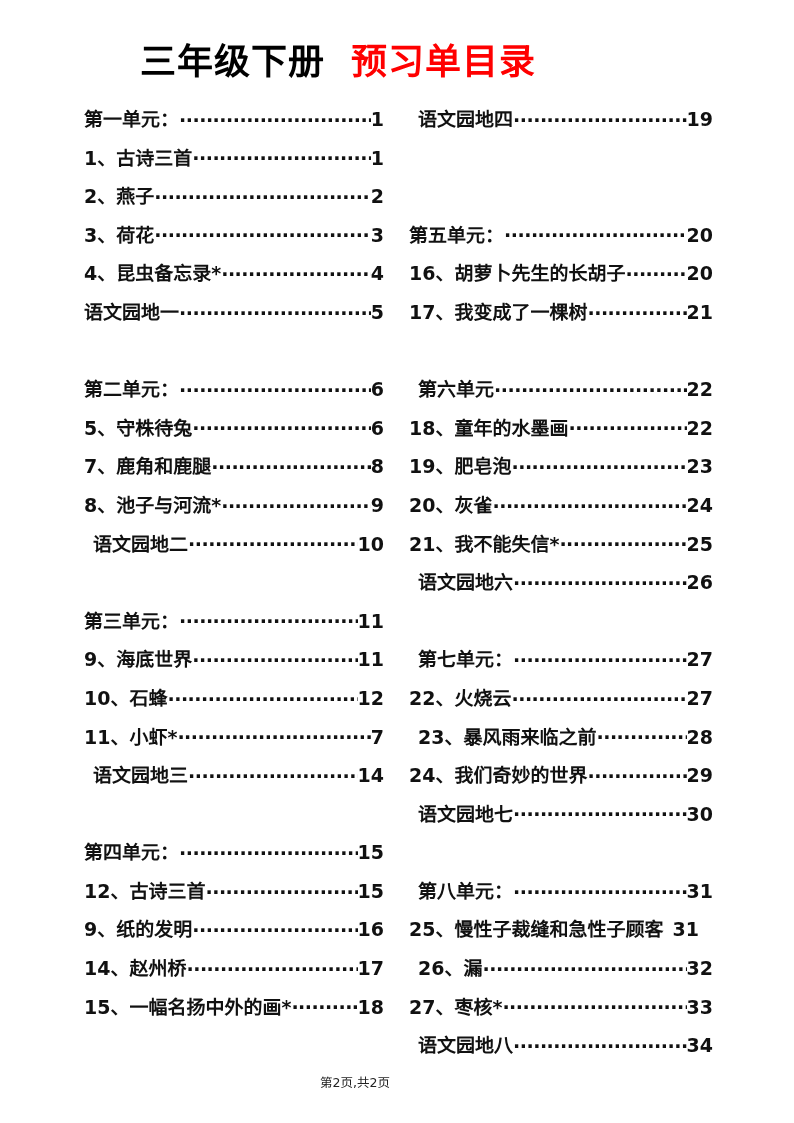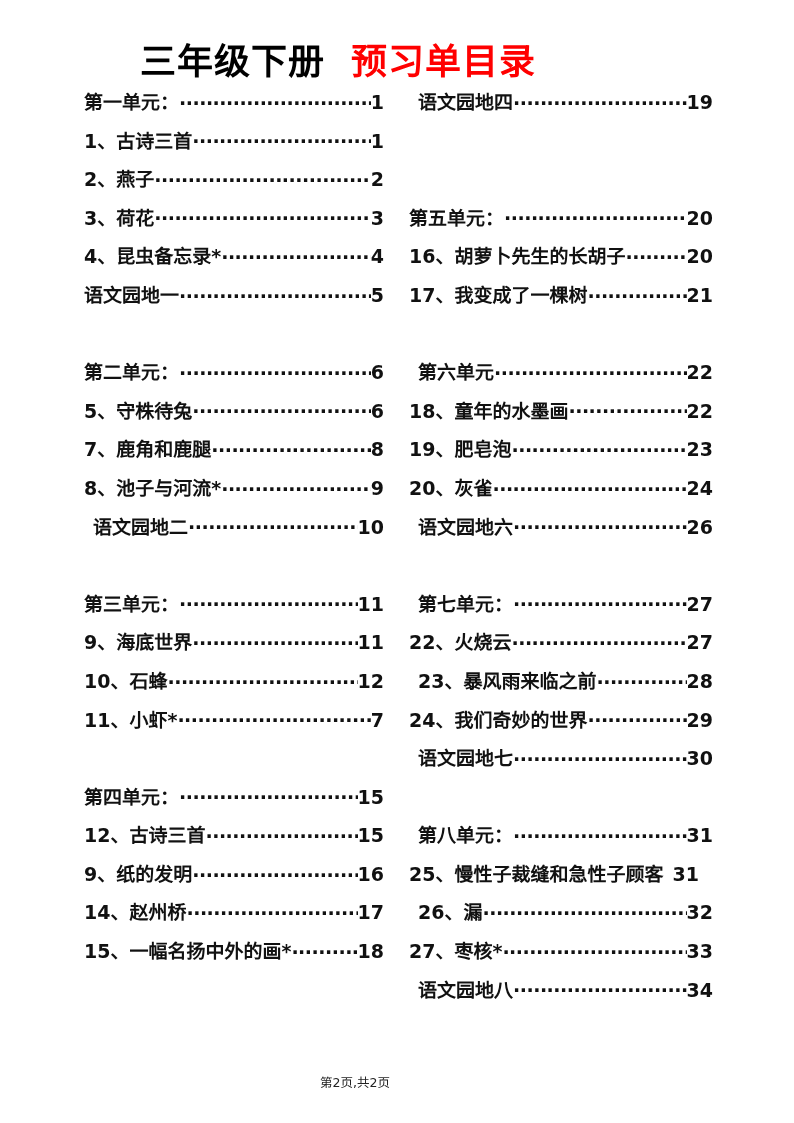--- a/index.html
+++ b/index.html
@@ -46,21 +46,21 @@
   .title-accent {
     font-size: 36px;
     font-weight: 700;
     letter-spacing: 1px;
     color: #ff0000;
   }
 
   
   .col {
     position: absolute;
-    top: 87px;
+    top: 104px;
   }
   .col-left  { left: 84px;  width: 300px; }
   .col-right { left: 409px; width: 304px; }
 
   
   .entry {
     display: flex;
     align-items: baseline;
     height: 38.6px;
     font-size: 19px;
@@ -195,20 +195,25 @@
       <div class="entry">
         <span class="label">10、石蜂</span>
         <span class="leader"></span>
         <span class="pnum">12</span>
       </div>
       <div class="entry">
         <span class="label">11、小虾*</span>
         <span class="leader"></span>
         <span class="pnum">7</span>
       </div>
+      <div class="entry indent">
+        <span class="label">语文园地三</span>
+        <span class="leader"></span>
+        <span class="pnum">14</span>
+      </div>
       <div class="spacer"></div>
       <div class="entry">
         <span class="label">第四单元：</span>
         <span class="leader"></span>
         <span class="pnum">15</span>
       </div>
       <div class="entry">
         <span class="label">12、古诗三首</span>
         <span class="leader"></span>
         <span class="pnum">15</span>
@@ -266,20 +271,25 @@
       <div class="entry">
         <span class="label">19、肥皂泡</span>
         <span class="leader"></span>
         <span class="pnum">23</span>
       </div>
       <div class="entry">
         <span class="label">20、灰雀</span>
         <span class="leader"></span>
         <span class="pnum">24</span>
       </div>
+      <div class="entry">
+        <span class="label">21、我不能失信*</span>
+        <span class="leader"></span>
+        <span class="pnum">25</span>
+      </div>
       <div class="entry indent">
         <span class="label">语文园地六</span>
         <span class="leader"></span>
         <span class="pnum">26</span>
       </div>
       <div class="spacer"></div>
       <div class="entry indent">
         <span class="label">第七单元：</span>
         <span class="leader"></span>
         <span class="pnum">27</span>

